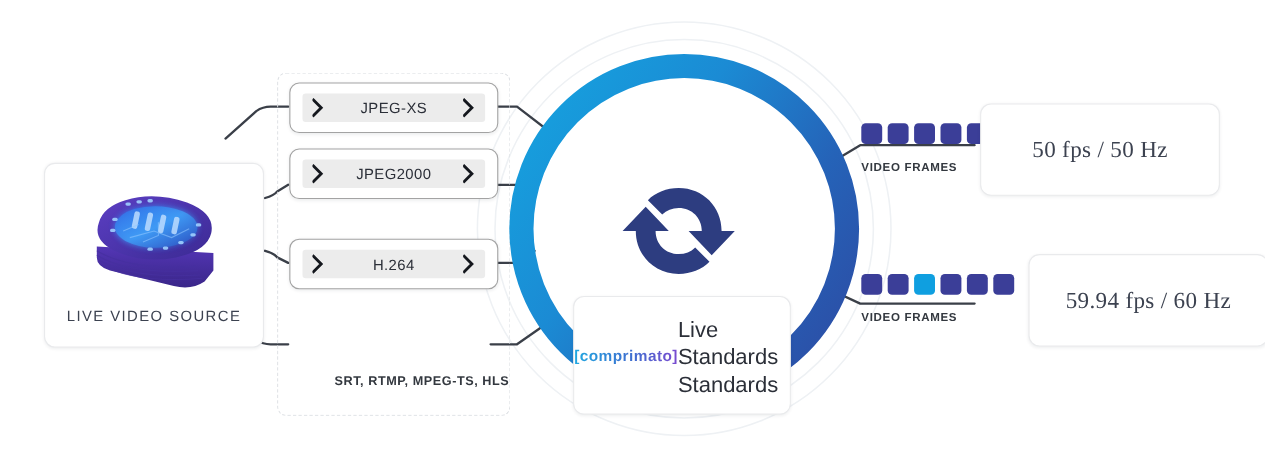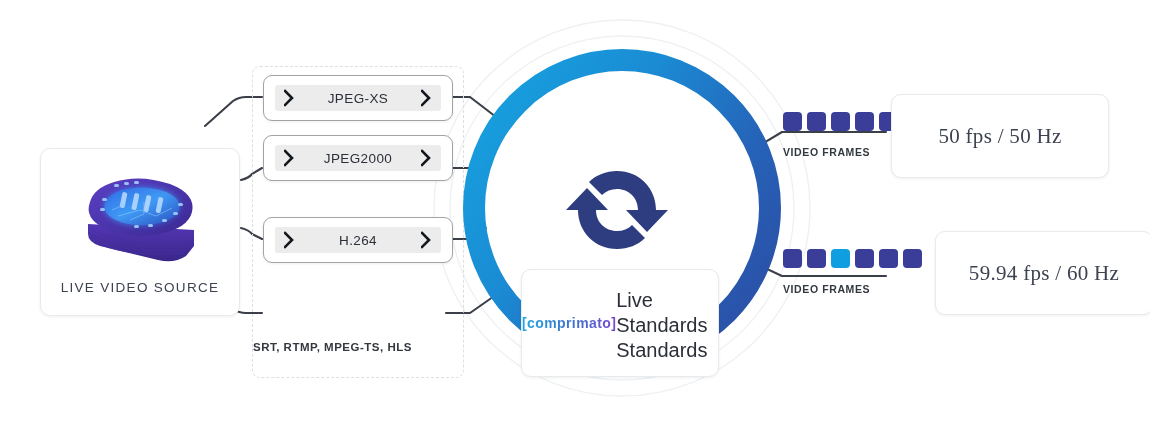--- a/index.html
+++ b/index.html
@@ -33,21 +33,21 @@
   }
   .codec-pill{
     width:166px;height:26px;background:#ececec;border-radius:3px;
     display:flex;align-items:center;justify-content:space-between;
     padding:0 9px;box-sizing:border-box;
   }
   .codec-name{flex:1;text-align:center;font-size:13.5px;color:#2b2f38;
     letter-spacing:.4px;white-space:nowrap;}
   .chev{width:11px;height:18px;flex:none;}
   .chev svg{display:block;}
-  #codec-caption{position:absolute;left:0;right:0;top:274px;text-align:left;
+  #codec-caption{position:absolute;left:0;right:0;top:274px;text-align:right;
     font-size:11.5px;font-weight:bold;letter-spacing:.5px;color:#33383f;}
 
   
   #wires{position:absolute;left:0;top:0;width:1150px;height:421px;
     pointer-events:none;}
 
   
   #ring-wrap{position:absolute;left:452px;top:38px;width:340px;height:340px;}
   #sync-icon{position:absolute;left:565px;top:158px;width:104px;height:104px;}
 

